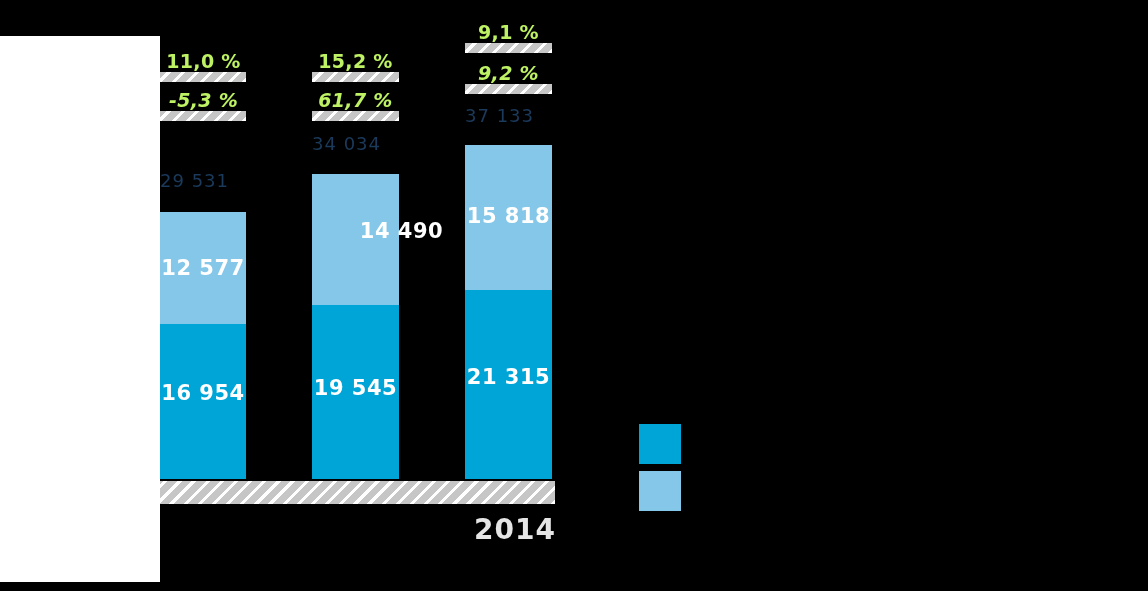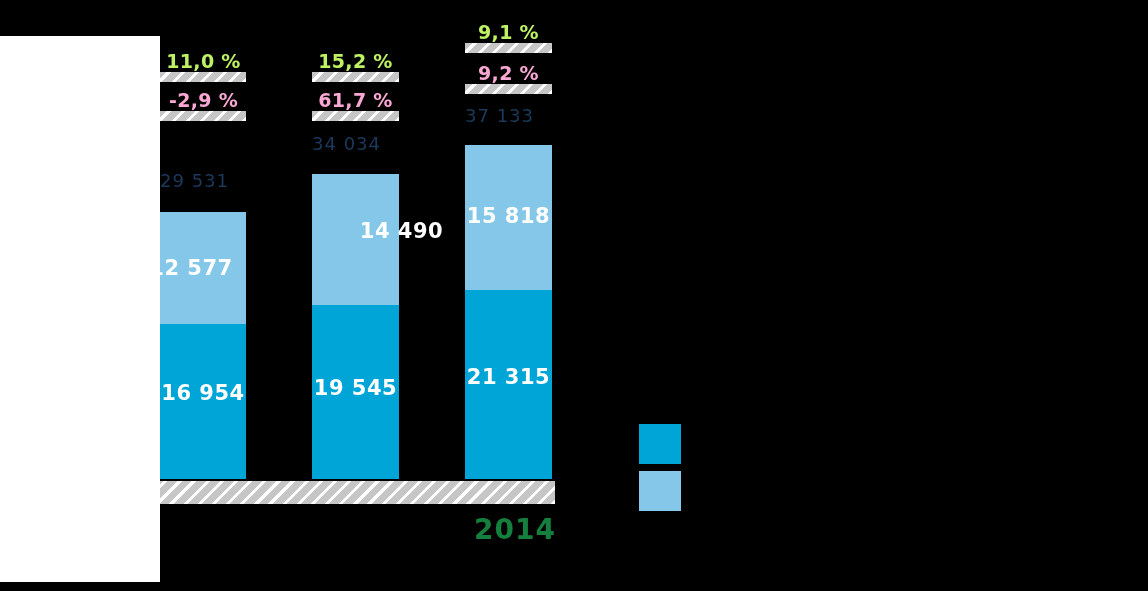--- a/index.html
+++ b/index.html
@@ -31,61 +31,61 @@
   }
   .total-label{
     position:absolute;color:#1b3a5c;font-size:18px;font-weight:normal;
     letter-spacing:1px;white-space:nowrap;text-align:left;
   }
   .pct-label{
     position:absolute;font-size:19px;font-weight:bold;letter-spacing:0.3px;
     white-space:nowrap;text-align:center;
   }
   .pct-light{color:#bef264;}
-  .pct-dark{color:#f9a8d4;}
+  .pct-dark{color:#bef264;font-style:italic;}
 
   .year-label{
-    position:absolute;color:#15803d;font-size:28px;font-weight:bold;
+    position:absolute;color:#e5e5e5;font-size:28px;font-weight:bold;
     letter-spacing:1px;white-space:nowrap;
   }
 
   .legend-swatch{position:absolute;width:42px;height:40px;}
   .legend-text{position:absolute;color:#000;font-size:15px;white-space:nowrap;}
 </style>
 </head>
 <body>
 
 <div id="stage">
 
   <div class="white-panel" style="left:0px;top:36px;width:160px;height:546px;"></div>
 
   <div class="pct-label pct-light" style="left:160px;top:50px;width:87px;">11,0 %</div>
   <div class="hatch" style="left:160px;top:72px;width:86px;height:10px;"></div>
 
-  <div class="pct-label pct-dark" style="left:160px;top:89px;width:87px;">-2,9 %</div>
+  <div class="pct-label pct-dark" style="left:160px;top:89px;width:87px;">-5,3 %</div>
   <div class="hatch" style="left:160px;top:111px;width:86px;height:10px;"></div>
 
   <div class="pct-label pct-light" style="left:312px;top:50px;width:87px;">15,2 %</div>
   <div class="hatch" style="left:312px;top:72px;width:87px;height:10px;"></div>
 
   <div class="pct-label pct-dark" style="left:312px;top:89px;width:87px;">61,7 %</div>
   <div class="hatch" style="left:312px;top:111px;width:87px;height:10px;"></div>
 
   <div class="pct-label pct-light" style="left:465px;top:21px;width:87px;">9,1 %</div>
   <div class="hatch" style="left:465px;top:43px;width:87px;height:10px;"></div>
 
   <div class="pct-label pct-dark" style="left:465px;top:62px;width:87px;">9,2 %</div>
   <div class="hatch" style="left:465px;top:84px;width:87px;height:10px;"></div>
 
   <div class="total-label" style="left:160px;top:170px;width:87px;">29 531</div>
   <div class="total-label" style="left:312px;top:133px;width:87px;">34 034</div>
   <div class="total-label" style="left:465px;top:105px;width:87px;">37 133</div>
 
   <div class="bar-seg seg-top" style="left:160px;top:212px;width:86px;height:112px;"></div>
-  <div class="seg-label" style="left:148px;top:256px;width:86px;">12 577</div>
+  <div class="seg-label" style="left:160px;top:256px;width:86px;">12 577</div>
 
   <div class="bar-seg seg-bottom" style="left:160px;top:324px;width:86px;height:155px;"></div>
   <div class="seg-label" style="left:160px;top:381px;width:86px;">16 954</div>
 
   <div class="bar-seg seg-top" style="left:312px;top:174px;width:87px;height:131px;"></div>
   <div class="seg-label" style="left:312px;top:219px;width:87px;padding-left:46px;">14 490</div>
 
   <div class="bar-seg seg-bottom" style="left:312px;top:305px;width:87px;height:174px;"></div>
   <div class="seg-label" style="left:312px;top:376px;width:87px;">19 545</div>
 

